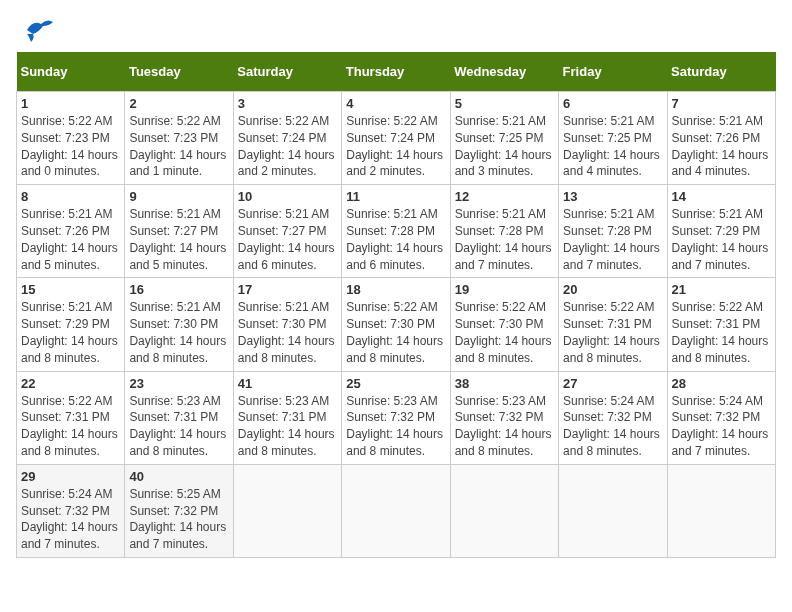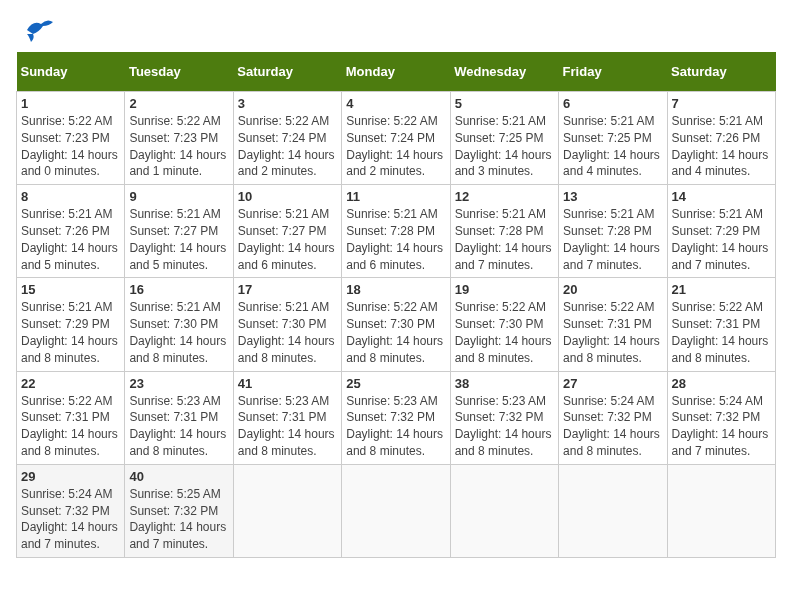--- a/index.html
+++ b/index.html
@@ -99,21 +99,21 @@
     <div class="location-title"></div>
   </div>
 </div>
 
 <table class="calendar">
   <thead>
     <tr id="header-row">
     <th>Sunday</th>
         <th>Tuesday</th>
         <th>Saturday</th>
-        <th>Monday</th>
+        <th>Thursday</th>
         <th>Wednesday</th>
         <th>Friday</th>
         <th>Saturday</th>
       </tr>
   </thead>
   <tbody id="calendar-body">
   <tr>
         <td>
           <span class="day-number">1</span>
           <div class="day-info">Sunrise: 5:22 AM<br>Sunset: 7:23 PM<br>Daylight: 14 hours and 0 minutes.</div>

